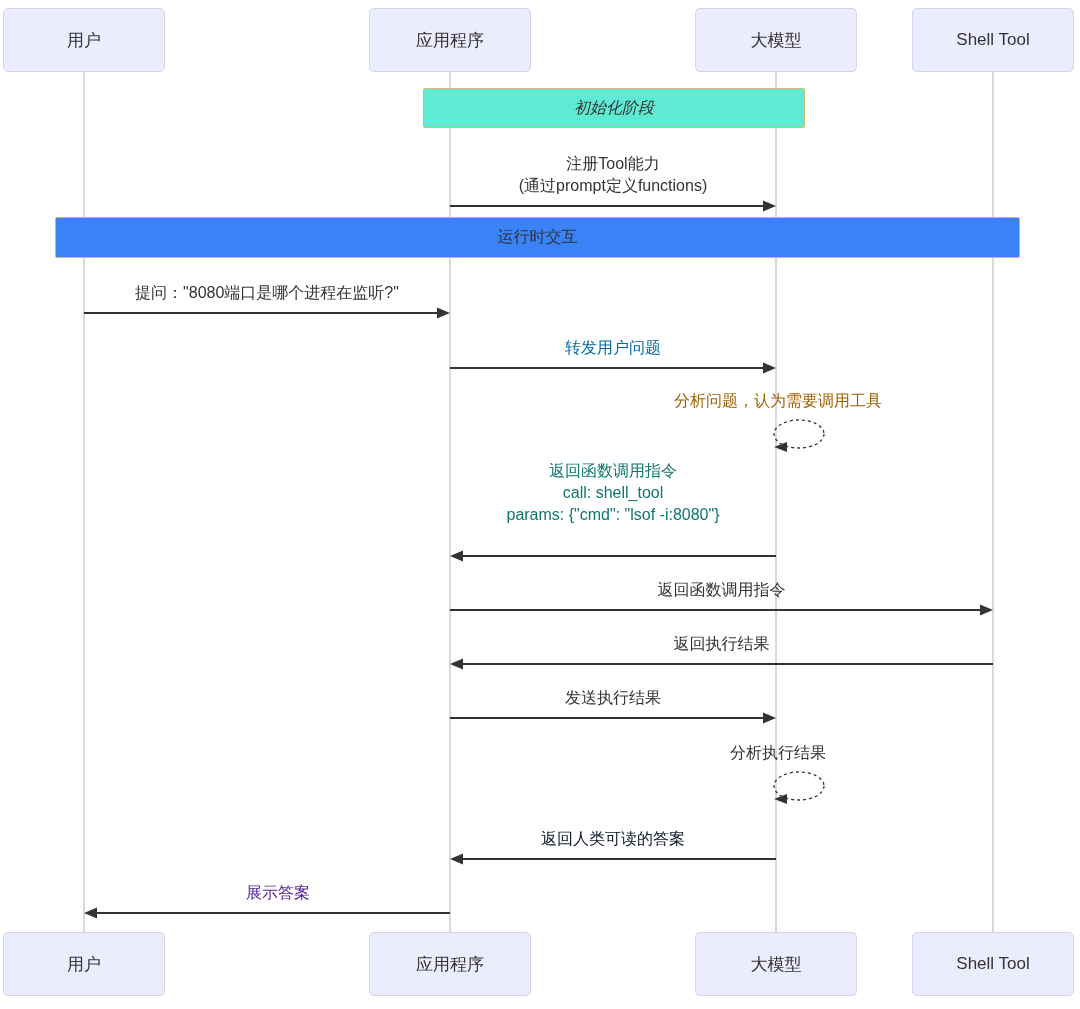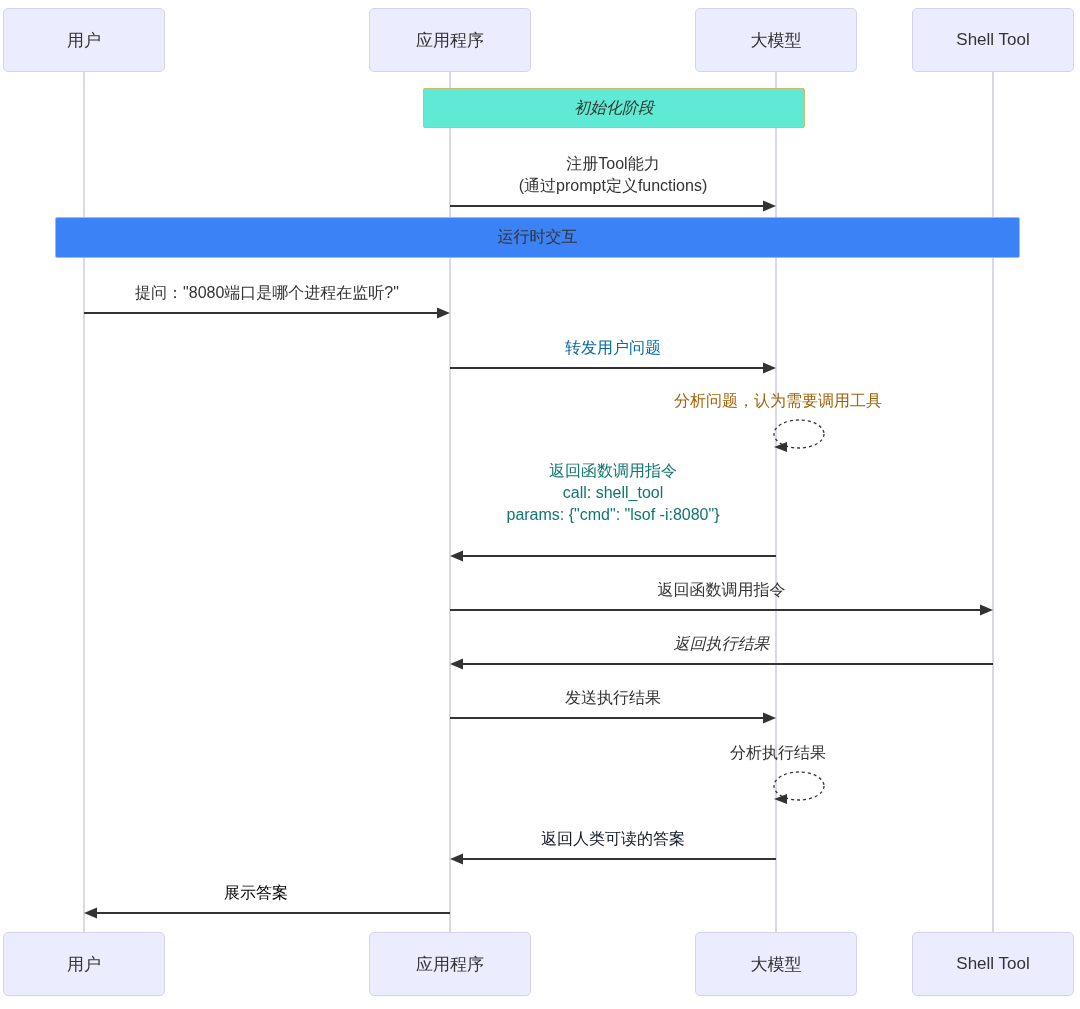--- a/index.html
+++ b/index.html
@@ -112,28 +112,28 @@
       <div>分析问题，认为需要调用工具</div>
     </div>
     <div class="msglabel" style="left: 393px; top: 460px; width: 440px; color: #0f766e;">
       <div>返回函数调用指令</div>
       <div>call: shell_tool</div>
       <div>params: {"cmd": "lsof -i:8080"}</div>
     </div>
     <div class="msglabel" style="left: 501.5px; top: 579px; width: 440px; color: rgb(51, 51, 51);">
       <div>返回函数调用指令</div>
     </div>
-    <div class="msglabel" style="left: 501.5px; top: 633px; width: 440px; color: rgb(51, 51, 51); font-style: italic;">
+    <div class="msglabel" style="left: 501.5px; top: 633px; width: 440px; color: rgb(51, 51, 51);">
       <div>返回执行结果</div>
     </div>
     <div class="msglabel" style="left: 393px; top: 687px; width: 440px; color: rgb(51, 51, 51);">
       <div>发送执行结果</div>
     </div>
     <div class="msglabel" style="left: 558px; top: 742px; width: 440px; color: rgb(51, 51, 51);">
       <div>分析执行结果</div>
     </div>
     <div class="msglabel" style="left: 393px; top: 828px; width: 440px; color: #0f172a;">
       <div>返回人类可读的答案</div>
     </div>
-    <div class="msglabel" style="left: 36px; top: 882px; width: 440px; color: #000000;">
+    <div class="msglabel" style="left: 58px; top: 882px; width: 440px; color: #4c1d95;">
       <div>展示答案</div>
     </div>
   </div>
 
 </body></html>

